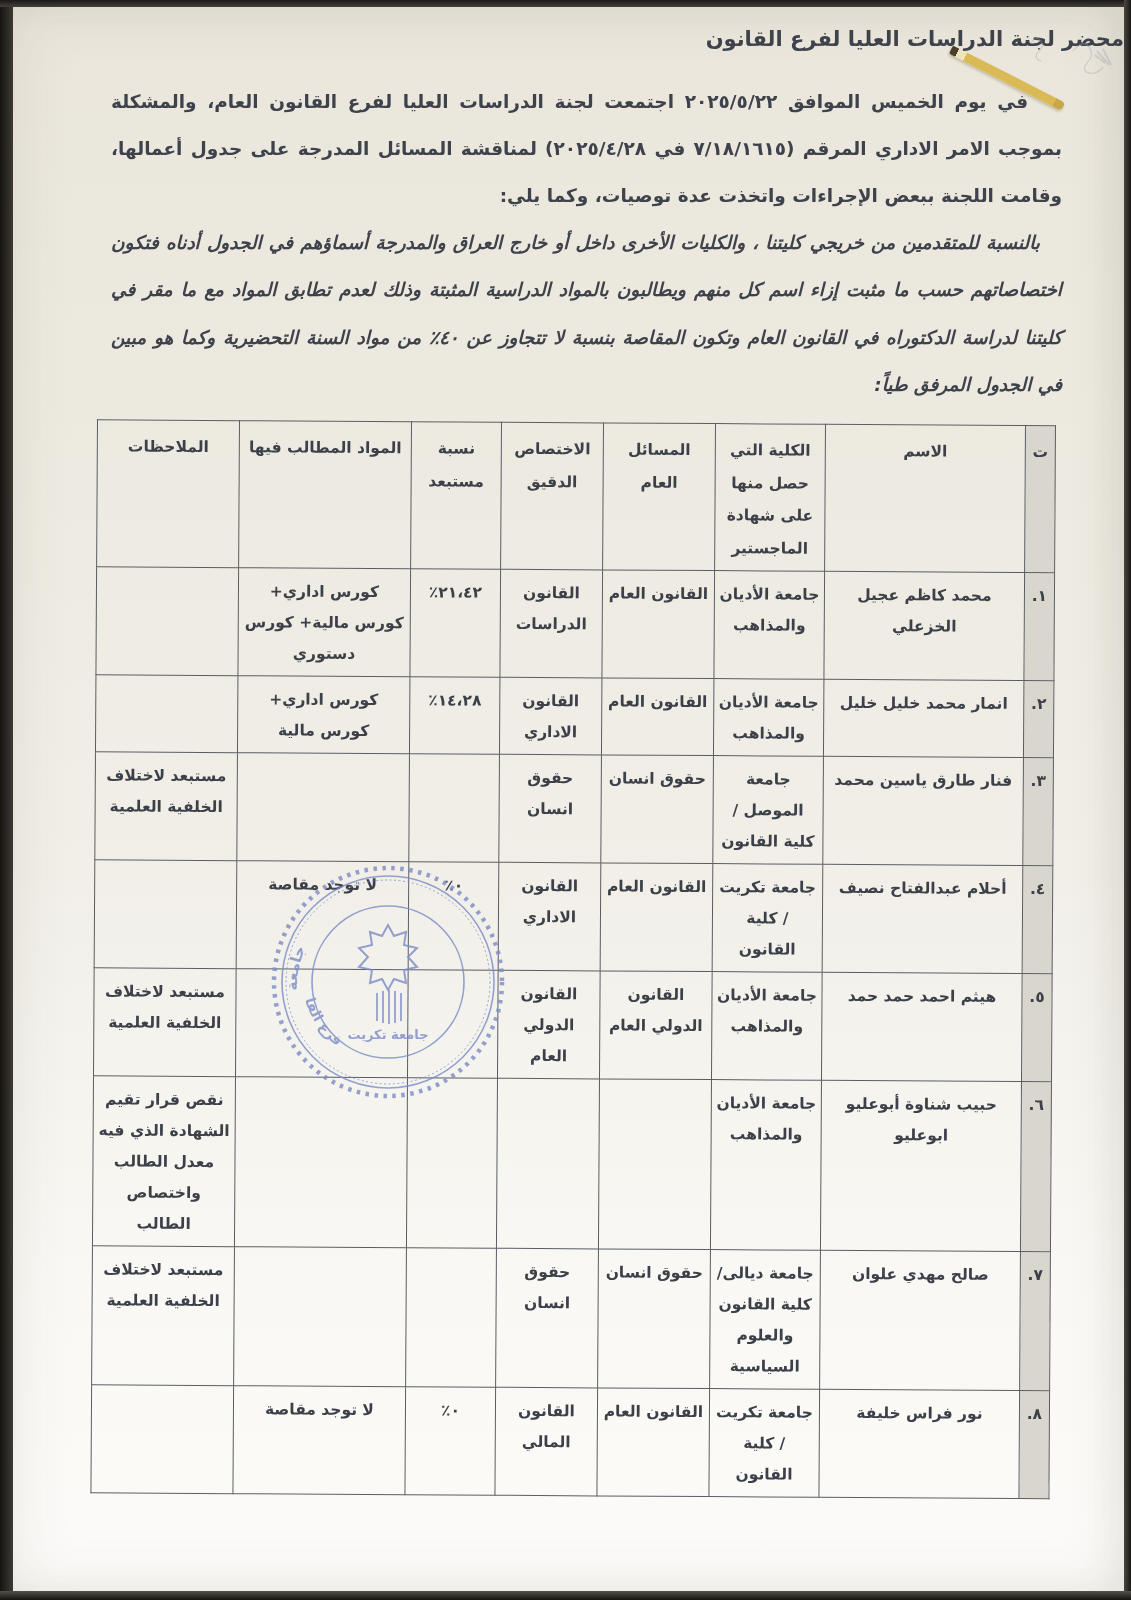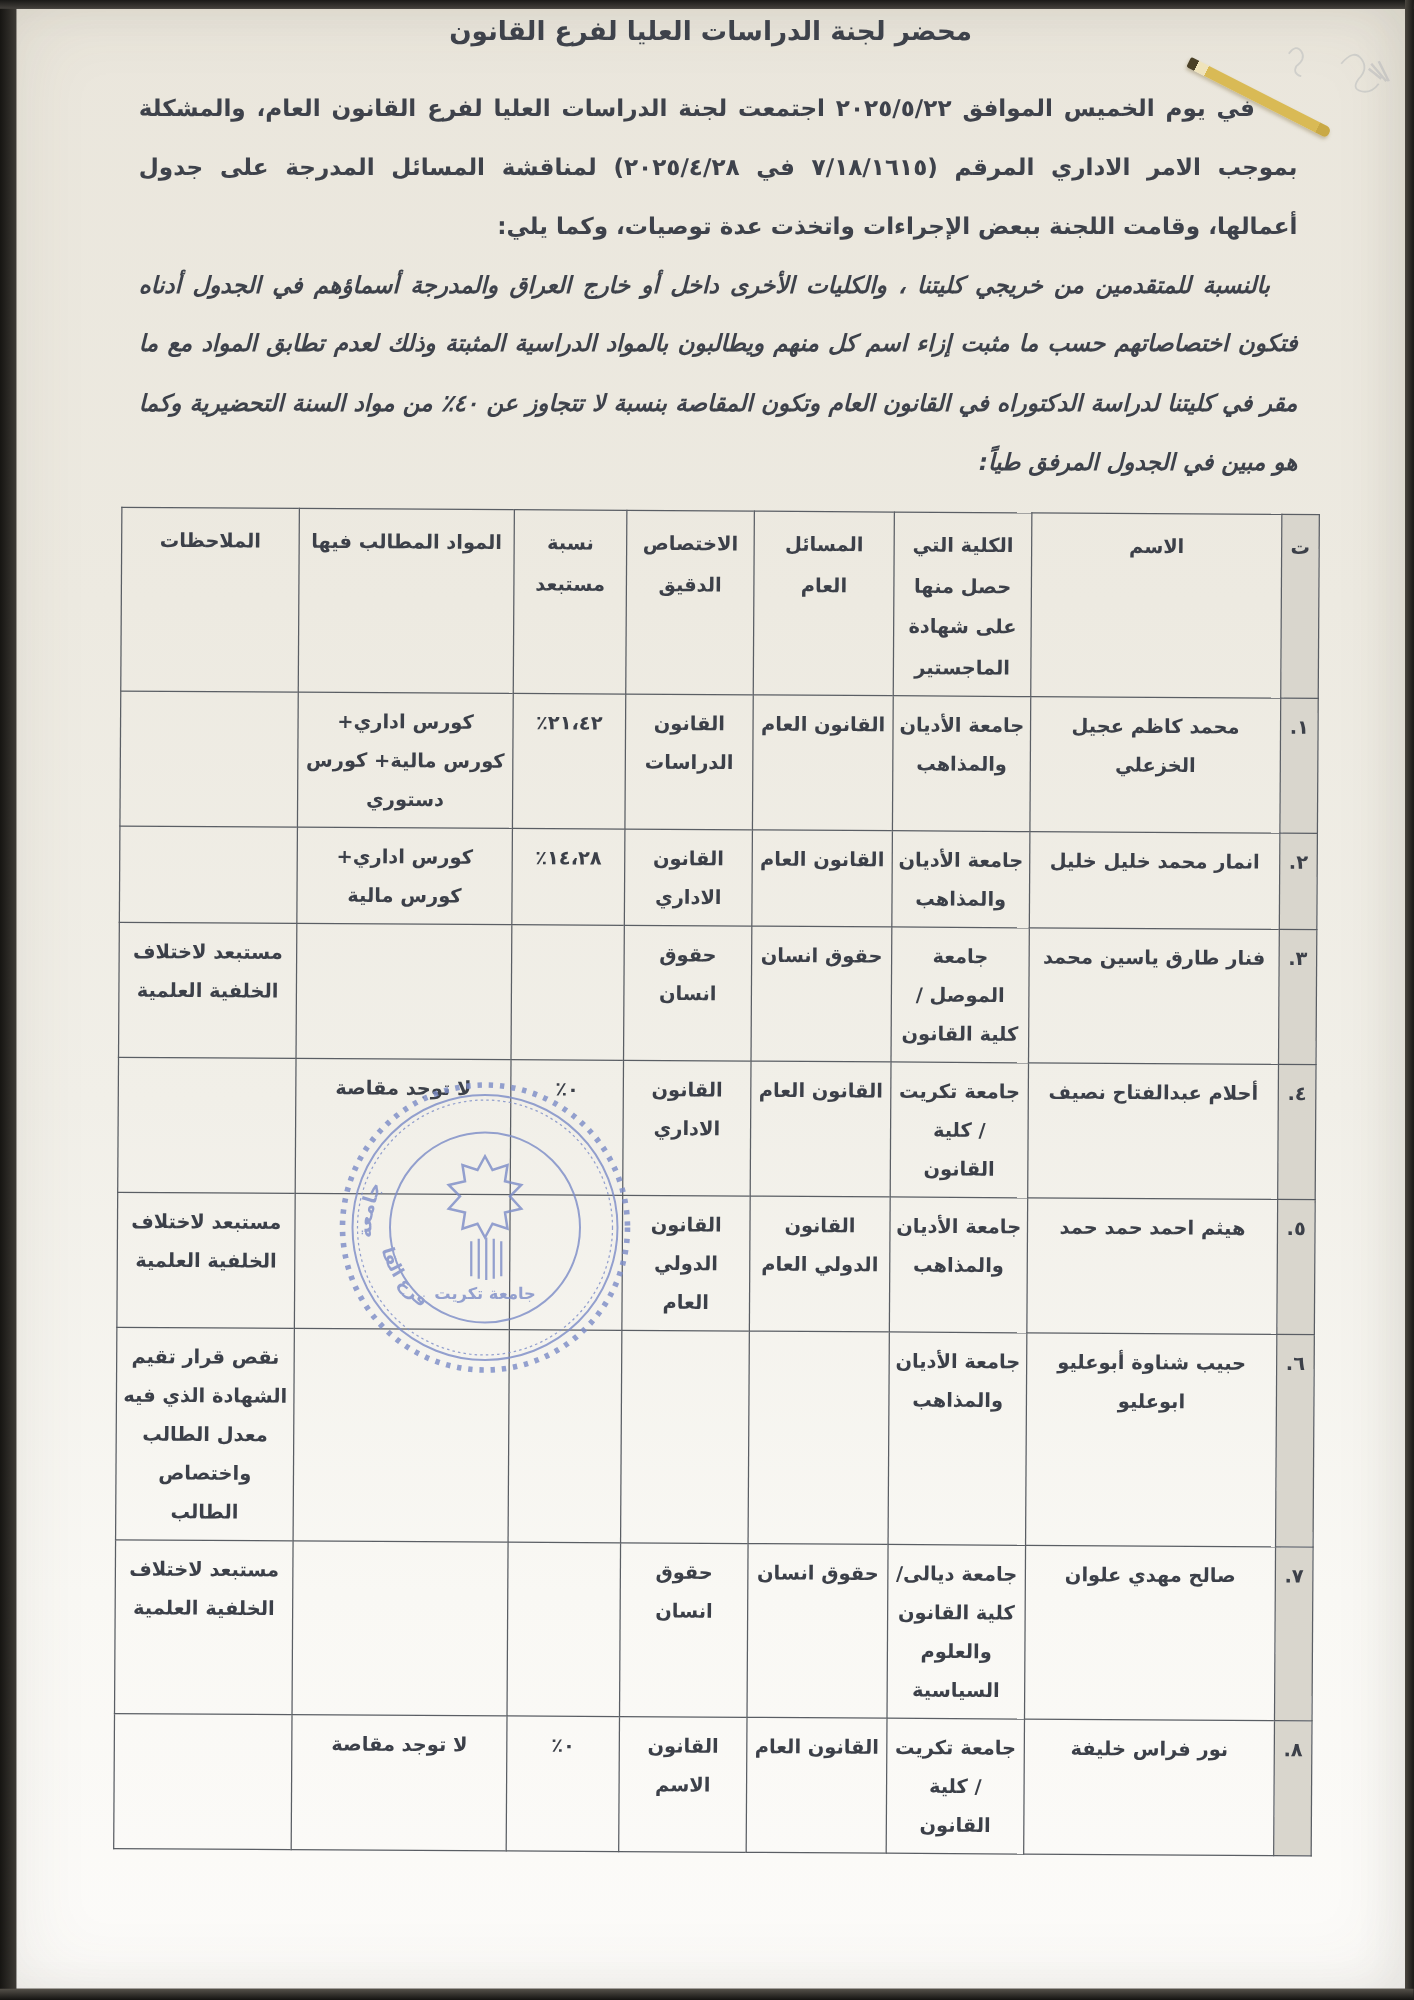--- a/index.html
+++ b/index.html
@@ -15,25 +15,25 @@
     box-shadow:inset 0 0 60px rgba(90,80,60,.10), inset -14px 0 30px rgba(90,80,60,.06);
   }
   .edge{position:absolute;background:#2c2a27;}
   .edge.left{left:0;top:0;bottom:0;width:13px;background:linear-gradient(90deg,#161512,#3d3a35);}
   .edge.top{left:0;top:0;right:0;height:7px;background:linear-gradient(180deg,#1a1917,#44413c);}
   .edge.right{top:0;right:0;bottom:0;width:7px;background:linear-gradient(270deg,#1a1917,#4a463f);}
   .edge.bottom{left:0;right:0;bottom:0;height:9px;background:linear-gradient(0deg,#141311,#55514a);}
 
   .content{position:absolute;inset:0;color:#3e424b;}
 
-  .titles{margin-top:0;text-align:center;font-weight:bold;line-height:1.75;}
+  .titles{margin-top:14px;text-align:right;font-weight:bold;line-height:1.75;}
   .title-1{font-size:21px;letter-spacing:.2px;}
   .title-2{font-size:20px;margin-top:2px;}
 
-  .paras{margin:20px 86px 0 98px;font-size:18.5px;font-weight:bold;}
+  .paras{margin:20px 62px 0 98px;font-size:18.5px;font-weight:bold;}
   .para{line-height:2.55;text-align:justify;margin:0;}
   .para.first{ text-indent:34px;}
   .section-label{margin:6px 0 2px 0;font-size:18.5px;font-weight:bold;line-height:2.1;}
   .para.second{text-indent:22px;margin-top:0;font-style:italic;}
 
   
   .tbl-wrap{margin:14px 68px 0 0;transform:rotate(.35deg);transform-origin:50% 0;}
   table.doc{
     border-collapse:collapse;table-layout:fixed;width:958px;
     font-size:15.5px;font-weight:bold;color:#3c4049;
@@ -184,21 +184,21 @@
           <td></td>
           <td></td>
           <td>مستبعد لاختلاف الخلفية العلمية</td>
         </tr>
 
         <tr style="height:106px;">
           <td class="cell-num">٨.</td>
           <td class="cell-name">نور فراس خليفة</td>
           <td>جامعة تكريت / كلية القانون</td>
           <td>القانون العام</td>
-          <td>القانون الاسم</td>
+          <td>القانون المالي</td>
           <td>٠٪</td>
           <td>لا توجد مقاصة</td>
           <td></td>
         </tr>
       </tbody>
         </table>
     </div>
   </div>
 
   <svg class="stamp" viewBox="0 0 246 246">

